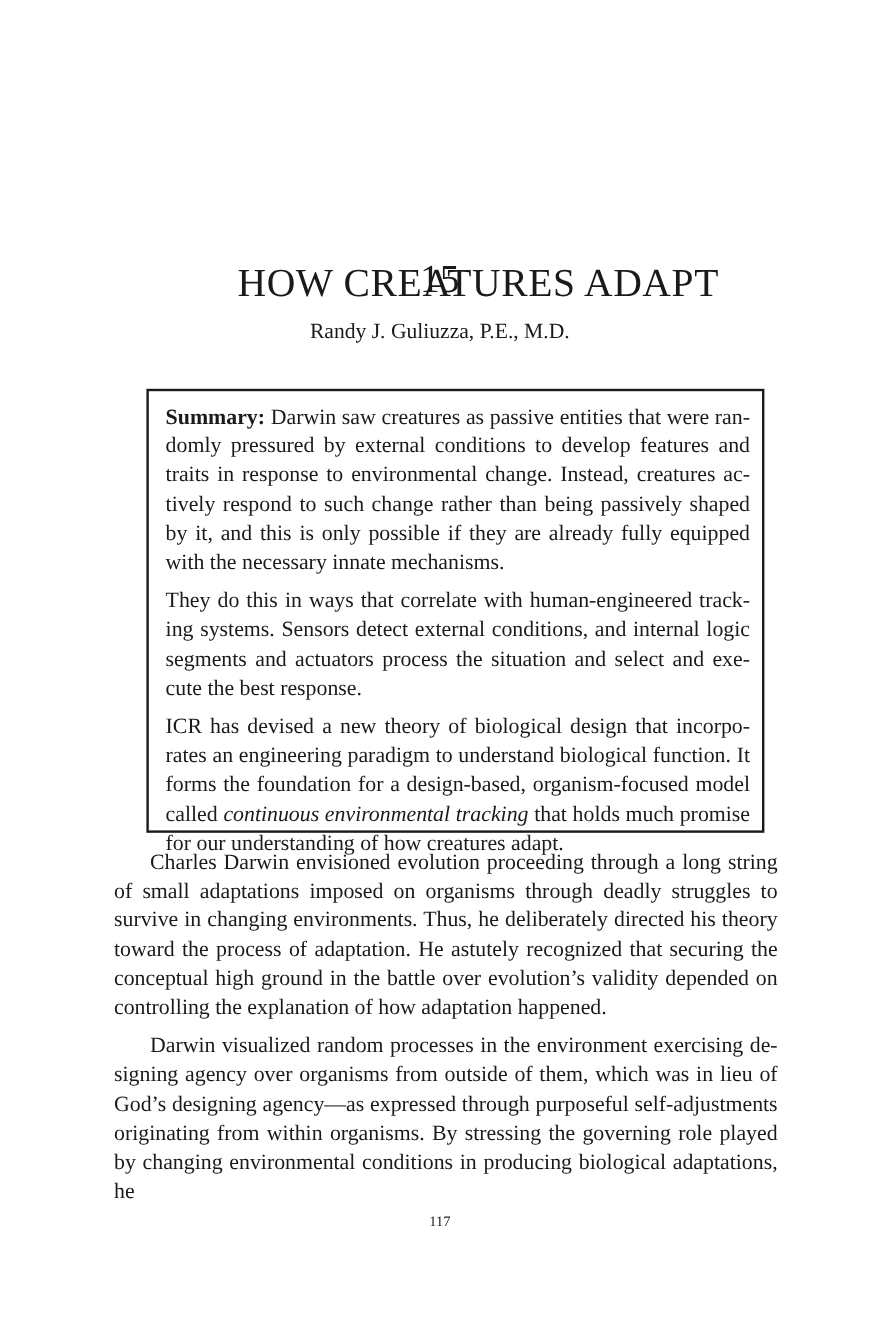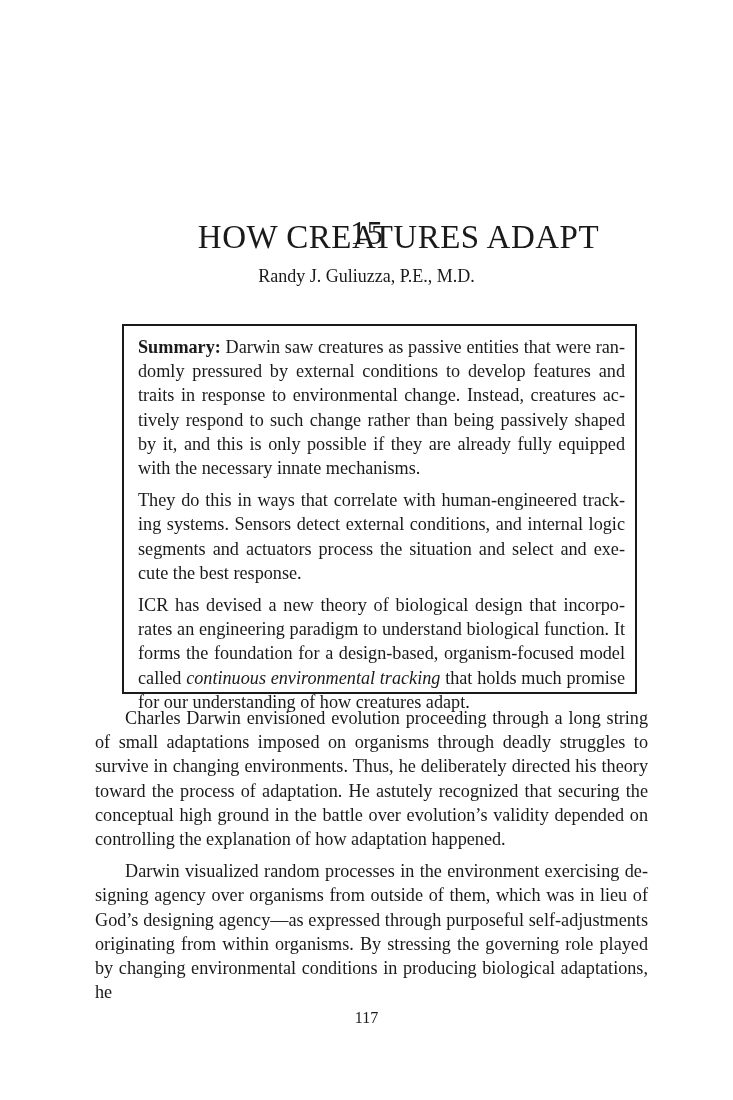--- a/index.html
+++ b/index.html
@@ -81,21 +81,21 @@
       line-height: 24.2px;
       text-align: justify;
       text-indent: 30px;
     }
     .page-number {
       position: absolute;
       top: 1008px;
       left: 0;
       width: 733px;
       text-align: center;
-      font-size: 16px;
+      font-size: 12px;
       line-height: 20px;
     }
   </style>
 </head>
 <body>
 
 <div class="chapter-number">15</div>
 <h1 class="chapter-title" style="margin:0;padding-left:32px;">HOW CREATURES ADAPT</h1>
 <div class="author">Randy J. Guliuzza, P.E., M.D.</div>
 

